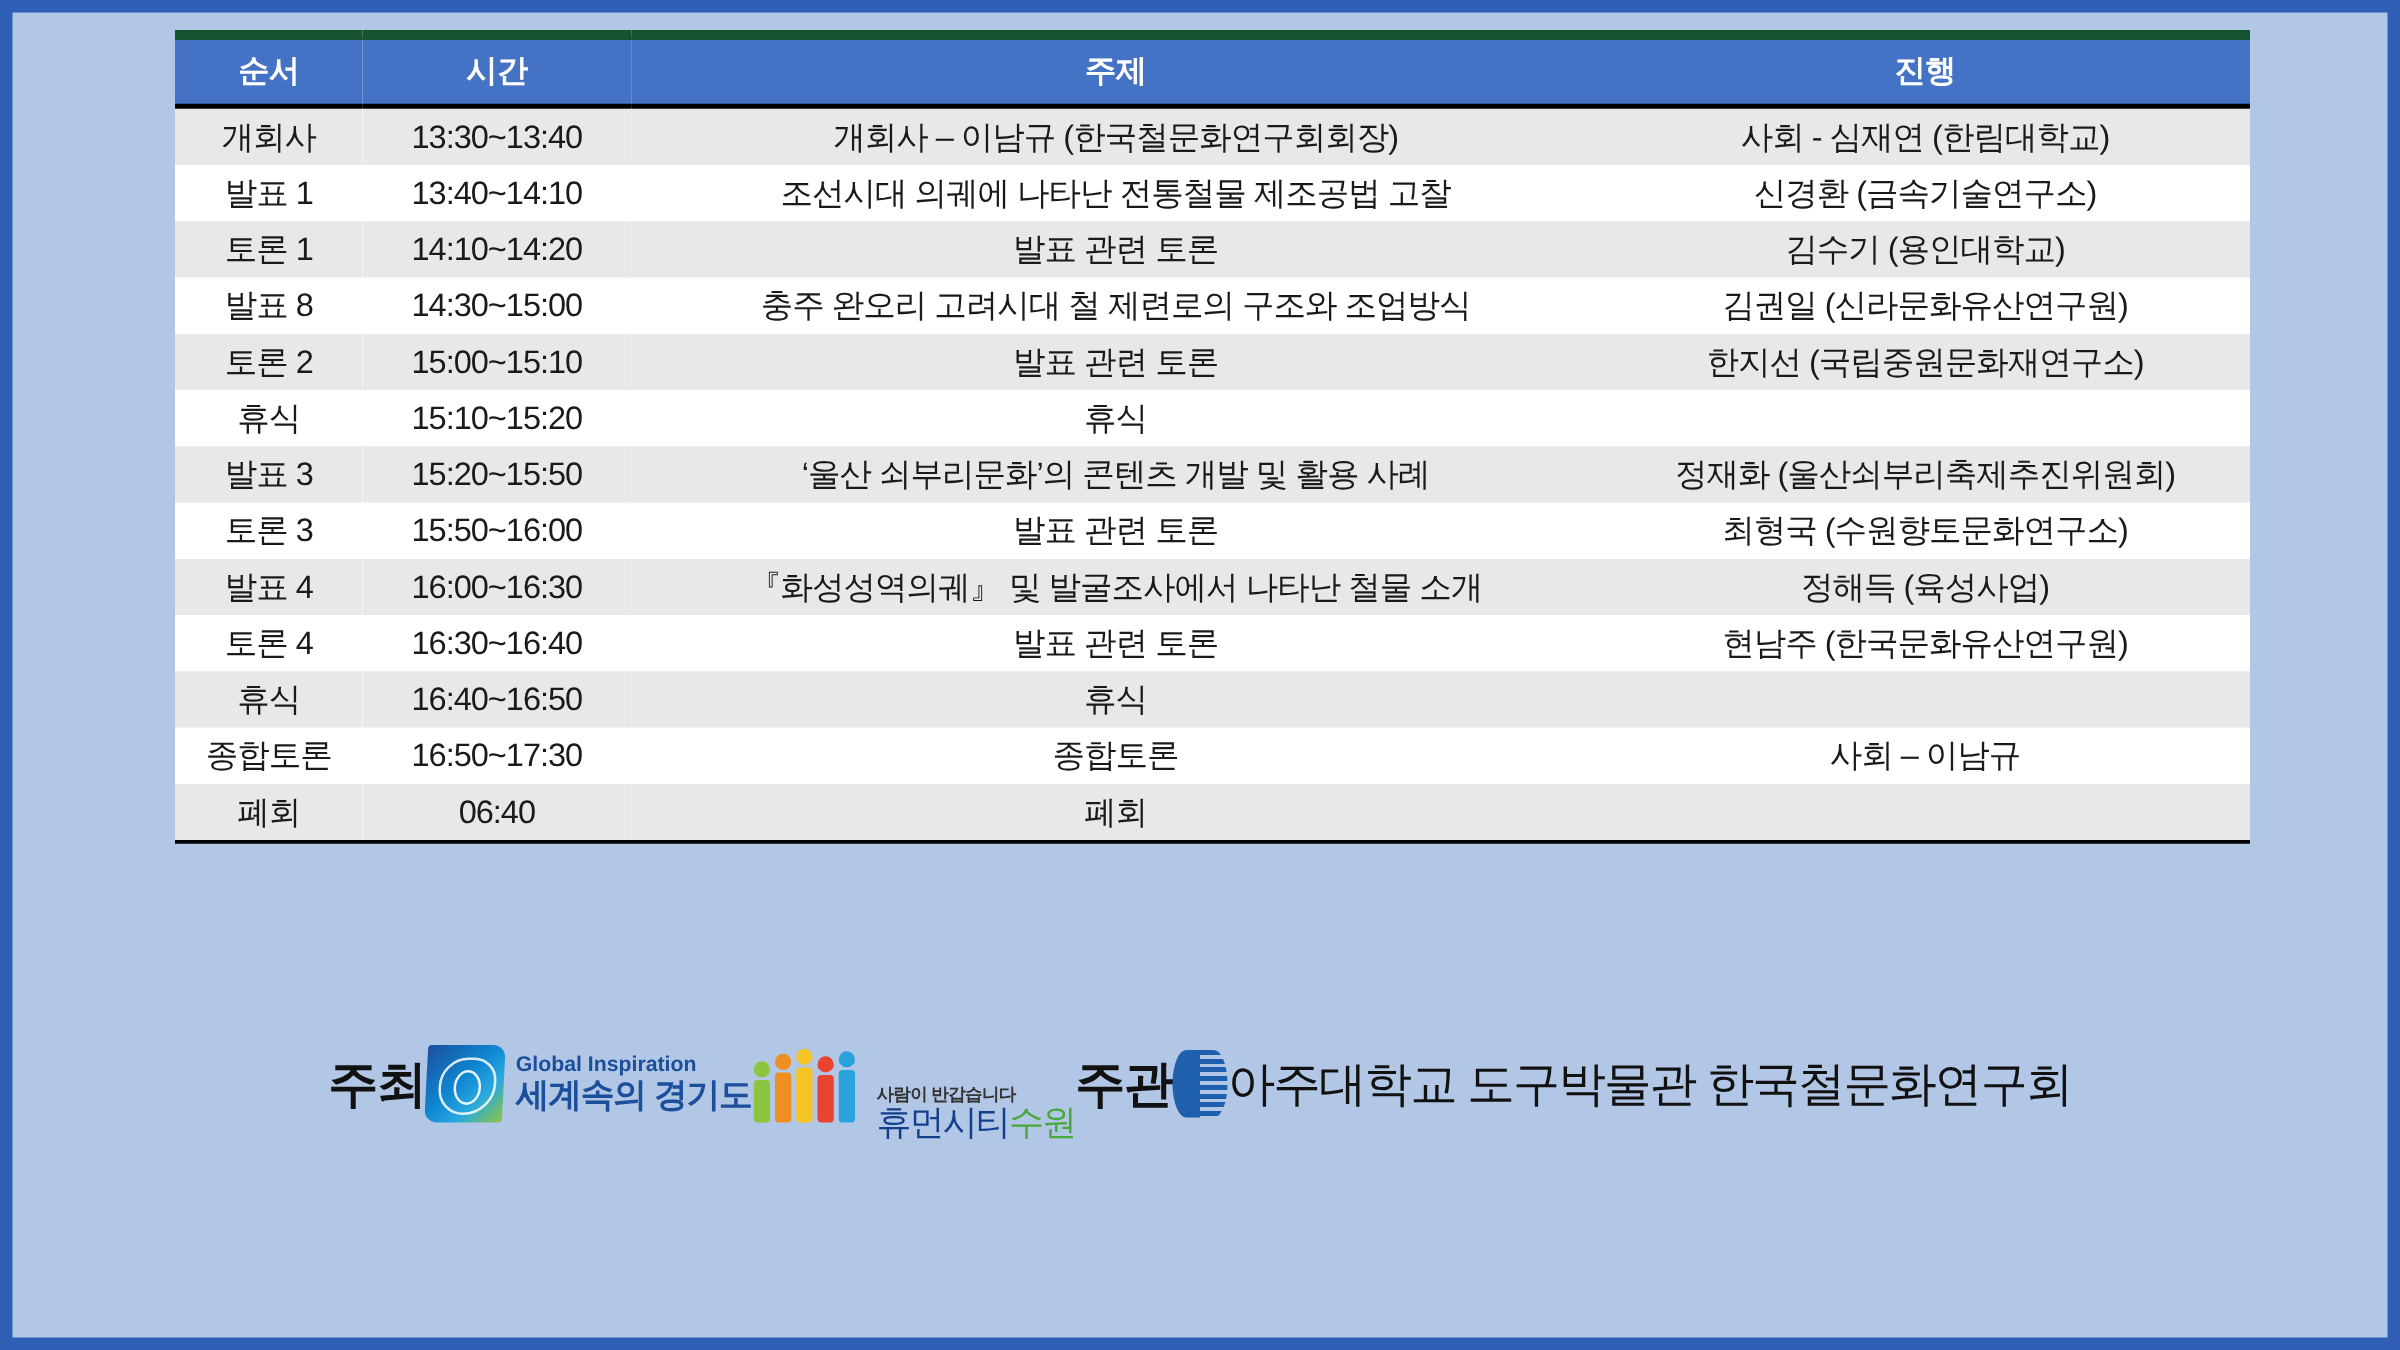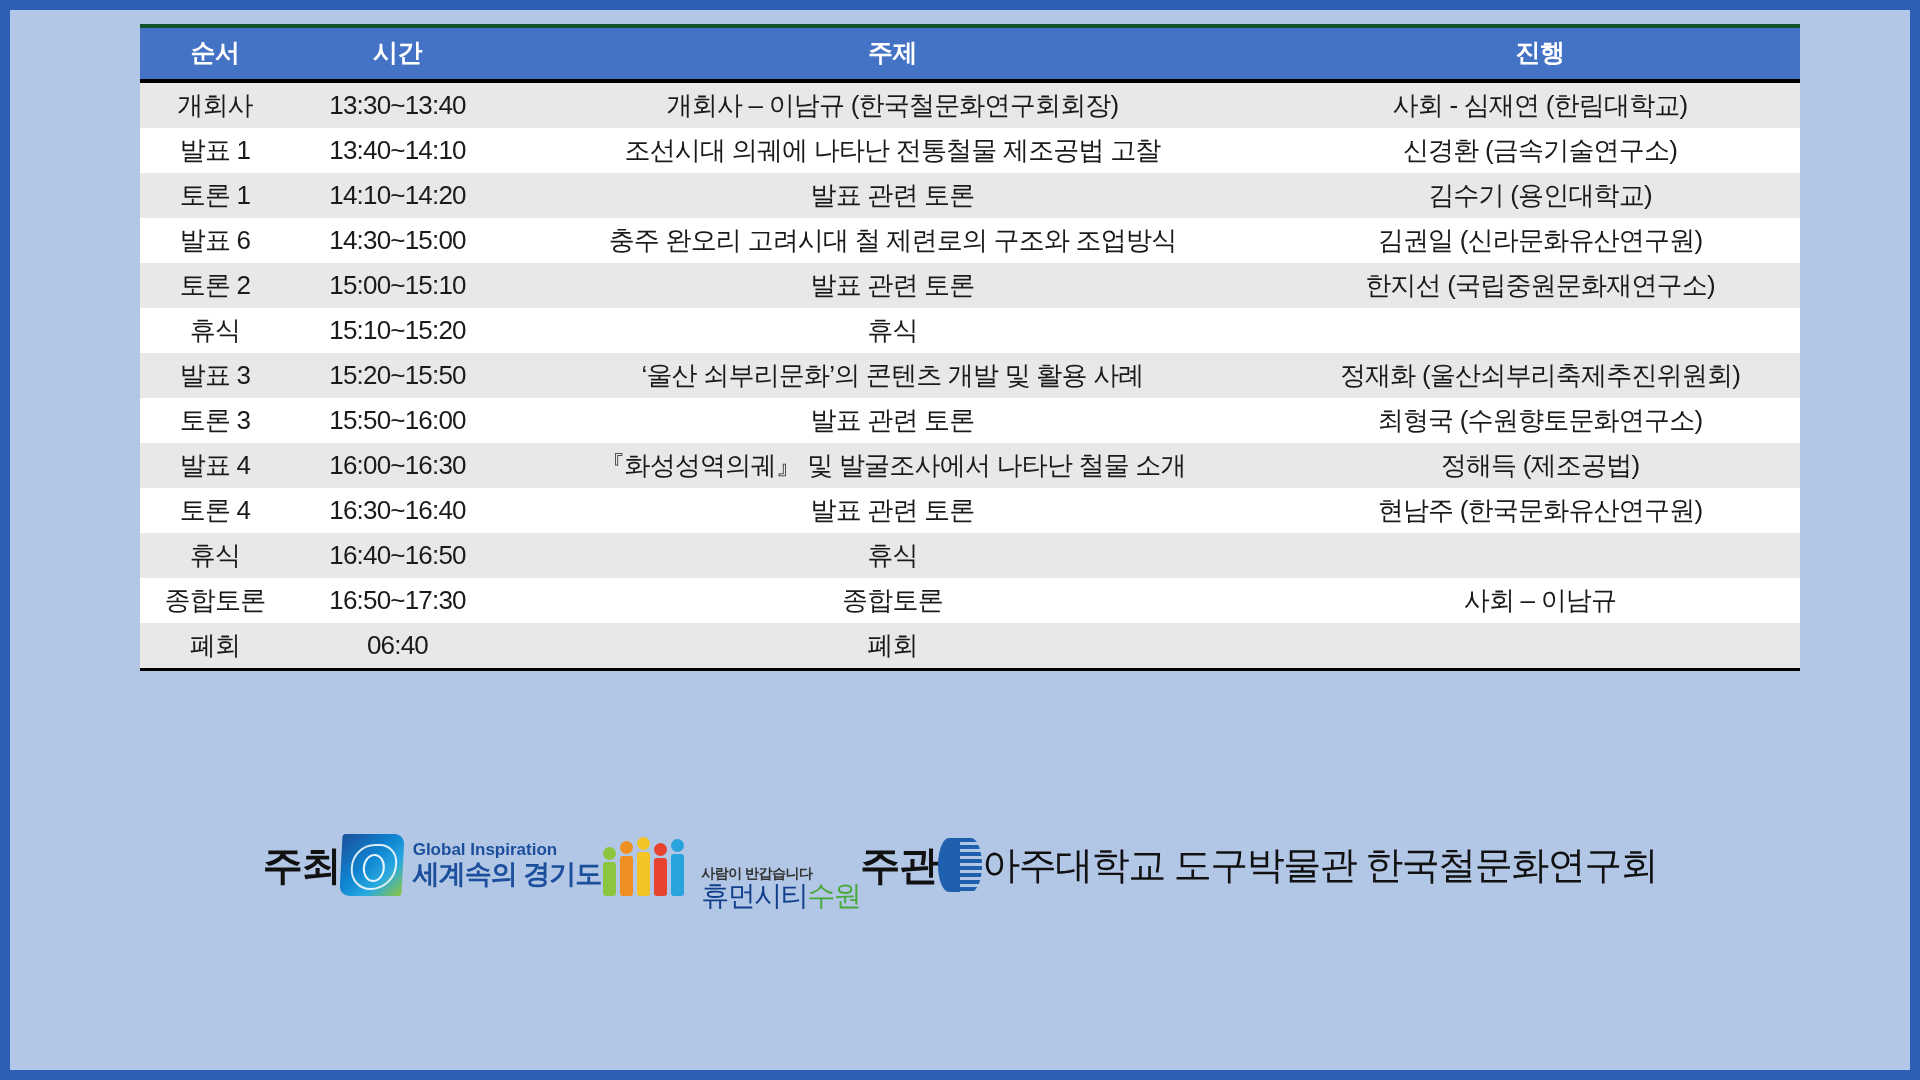--- a/index.html
+++ b/index.html
@@ -66,21 +66,21 @@
     background: #4472c4;
     color: #ffffff;
     font-size: 25px;
     font-weight: 700;
     padding: 8px 0 10px 0;
     text-align: center;
     border: none;
     letter-spacing: -0.5px;
   }
   table.program thead tr {
-    border-top: 4px solid #14532d;
+    border-top: 8px solid #14532d;
   }
   table.program tbody tr {
     height: 45px;
   }
   table.program tbody tr.alt td {
     background: #e8e8e8;
   }
   table.program tbody tr.plain td {
     background: #ffffff;
   }
@@ -272,21 +272,21 @@
             <td>조선시대 의궤에 나타난 전통철물 제조공법 고찰</td>
             <td>신경환 (금속기술연구소)</td>
           </tr>
           <tr class="alt">
             <td>토론 1</td>
             <td>14:10~14:20</td>
             <td>발표 관련 토론</td>
             <td>김수기 (용인대학교)</td>
           </tr>
           <tr class="plain">
-            <td>발표 6</td>
+            <td>발표 8</td>
             <td>14:30~15:00</td>
             <td>충주 완오리 고려시대 철 제련로의 구조와 조업방식</td>
             <td>김권일 (신라문화유산연구원)</td>
           </tr>
           <tr class="alt">
             <td>토론 2</td>
             <td>15:00~15:10</td>
             <td>발표 관련 토론</td>
             <td>한지선 (국립중원문화재연구소)</td>
           </tr>
@@ -305,21 +305,21 @@
           <tr class="plain">
             <td>토론 3</td>
             <td>15:50~16:00</td>
             <td>발표 관련 토론</td>
             <td>최형국 (수원향토문화연구소)</td>
           </tr>
           <tr class="alt">
             <td>발표 4</td>
             <td>16:00~16:30</td>
             <td>『화성성역의궤』 및 발굴조사에서 나타난 철물 소개</td>
-            <td>정해득 (제조공법)</td>
+            <td>정해득 (육성사업)</td>
           </tr>
           <tr class="plain">
             <td>토론 4</td>
             <td>16:30~16:40</td>
             <td>발표 관련 토론</td>
             <td>현남주 (한국문화유산연구원)</td>
           </tr>
           <tr class="alt">
             <td>휴식</td>
             <td>16:40~16:50</td>

